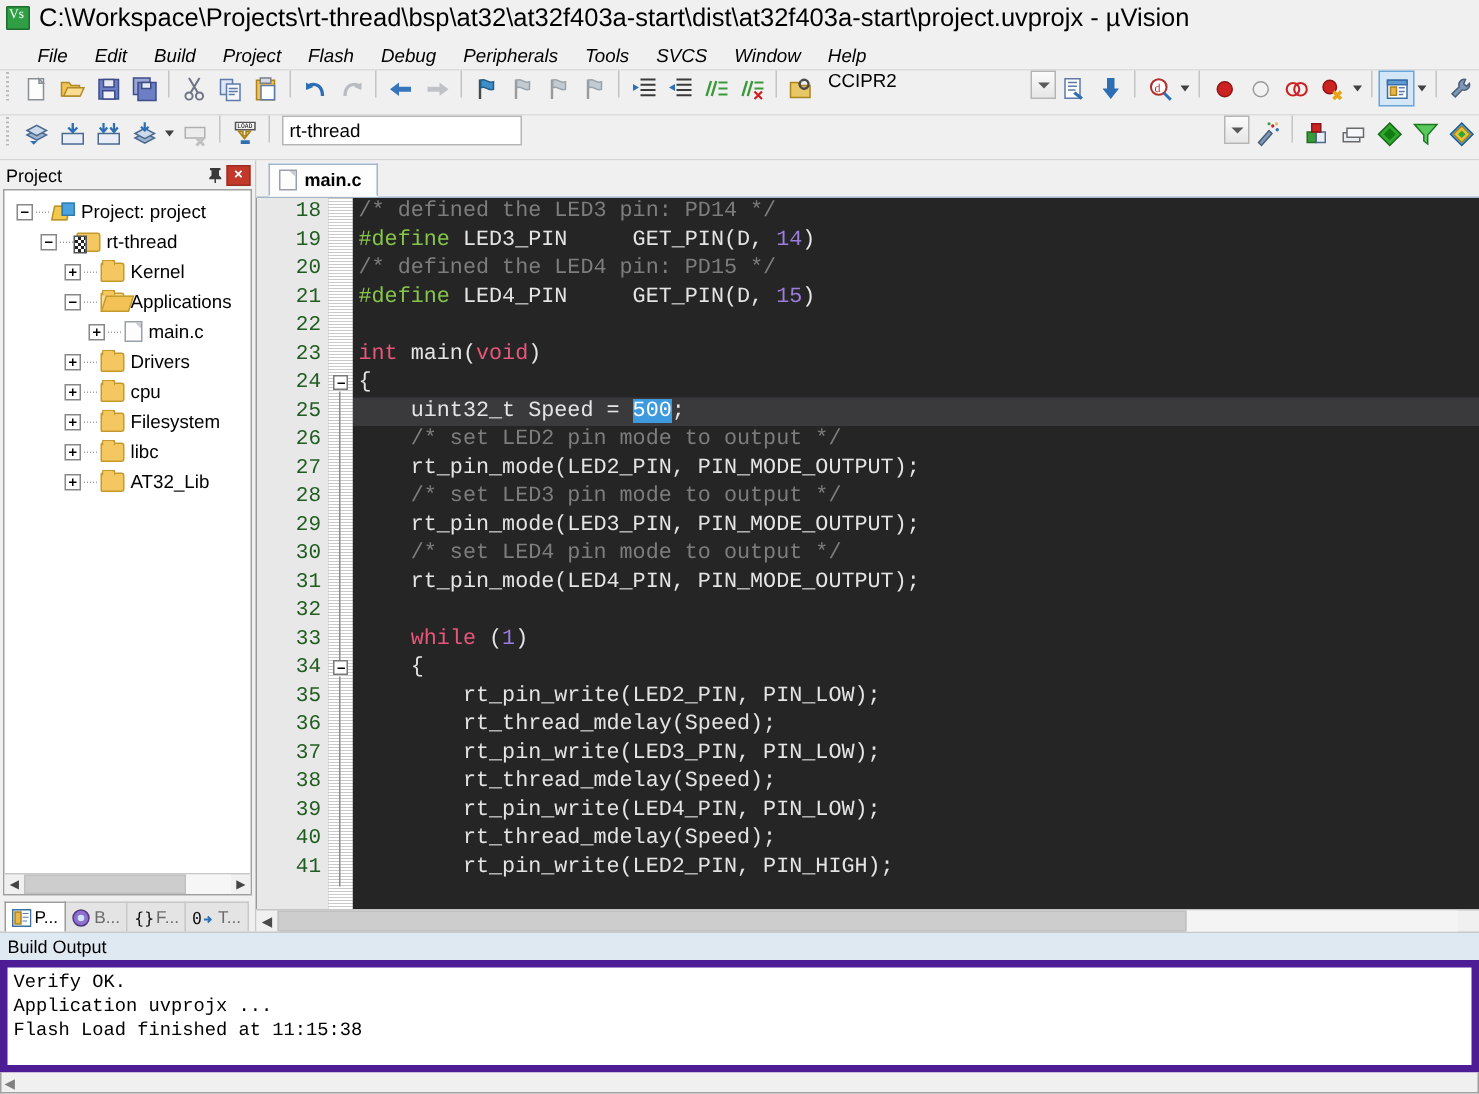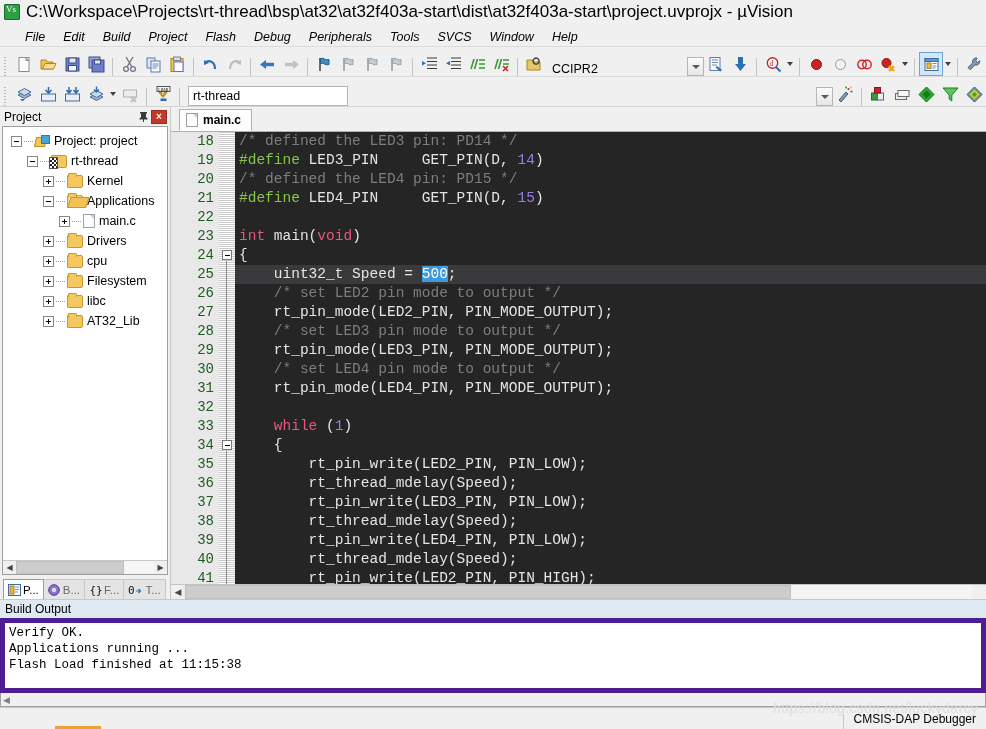--- a/index.html
+++ b/index.html
@@ -67,21 +67,21 @@
     color: #000;
     cursor: default;
     white-space: nowrap;
   }
 
   
   .toolbar {
     height: 30px;
     background: #f0f0f0;
     display: flex;
-    align-items: flex-end;
+    align-items: flex-start;
     border-top: 1px solid #dcdcdc;
     padding-left: 2px;
     flex: 0 0 auto;
   }
   .grip {
     width: 6px; height: 20px;
     margin: 0 3px 0 1px;
     background-image: repeating-linear-gradient(to bottom, #b8b8b8 0 1px, transparent 1px 3px);
     background-size: 2px 3px;
     background-repeat: repeat-y;
@@ -1100,28 +1100,22 @@
       </div>
     </div>
   </div>
 
   <div class="build-pane">
     <div class="build-header">
       <span>Build Output</span>
     </div>
     <div class="build-body">
       <div>Verify OK.</div>
-      <div>Applications running ...</div>
+      <div>Application uvprojx ...</div>
       <div>Flash Load finished at 11:15:38</div>
     </div>
     <div class="build-scroll">
       <span>◀</span>
     </div>
   </div>
 
-  <div class="statusbar">
-    <div class="orange-tick"></div>
-    <div class="status-spacer"></div>
-    <div class="status-cell">CMSIS-DAP Debugger</div>
-    <div class="watermark">https://blog.csdn.net/luckydarcy</div>
-  </div>
 
 </div>
 
 </body></html>

